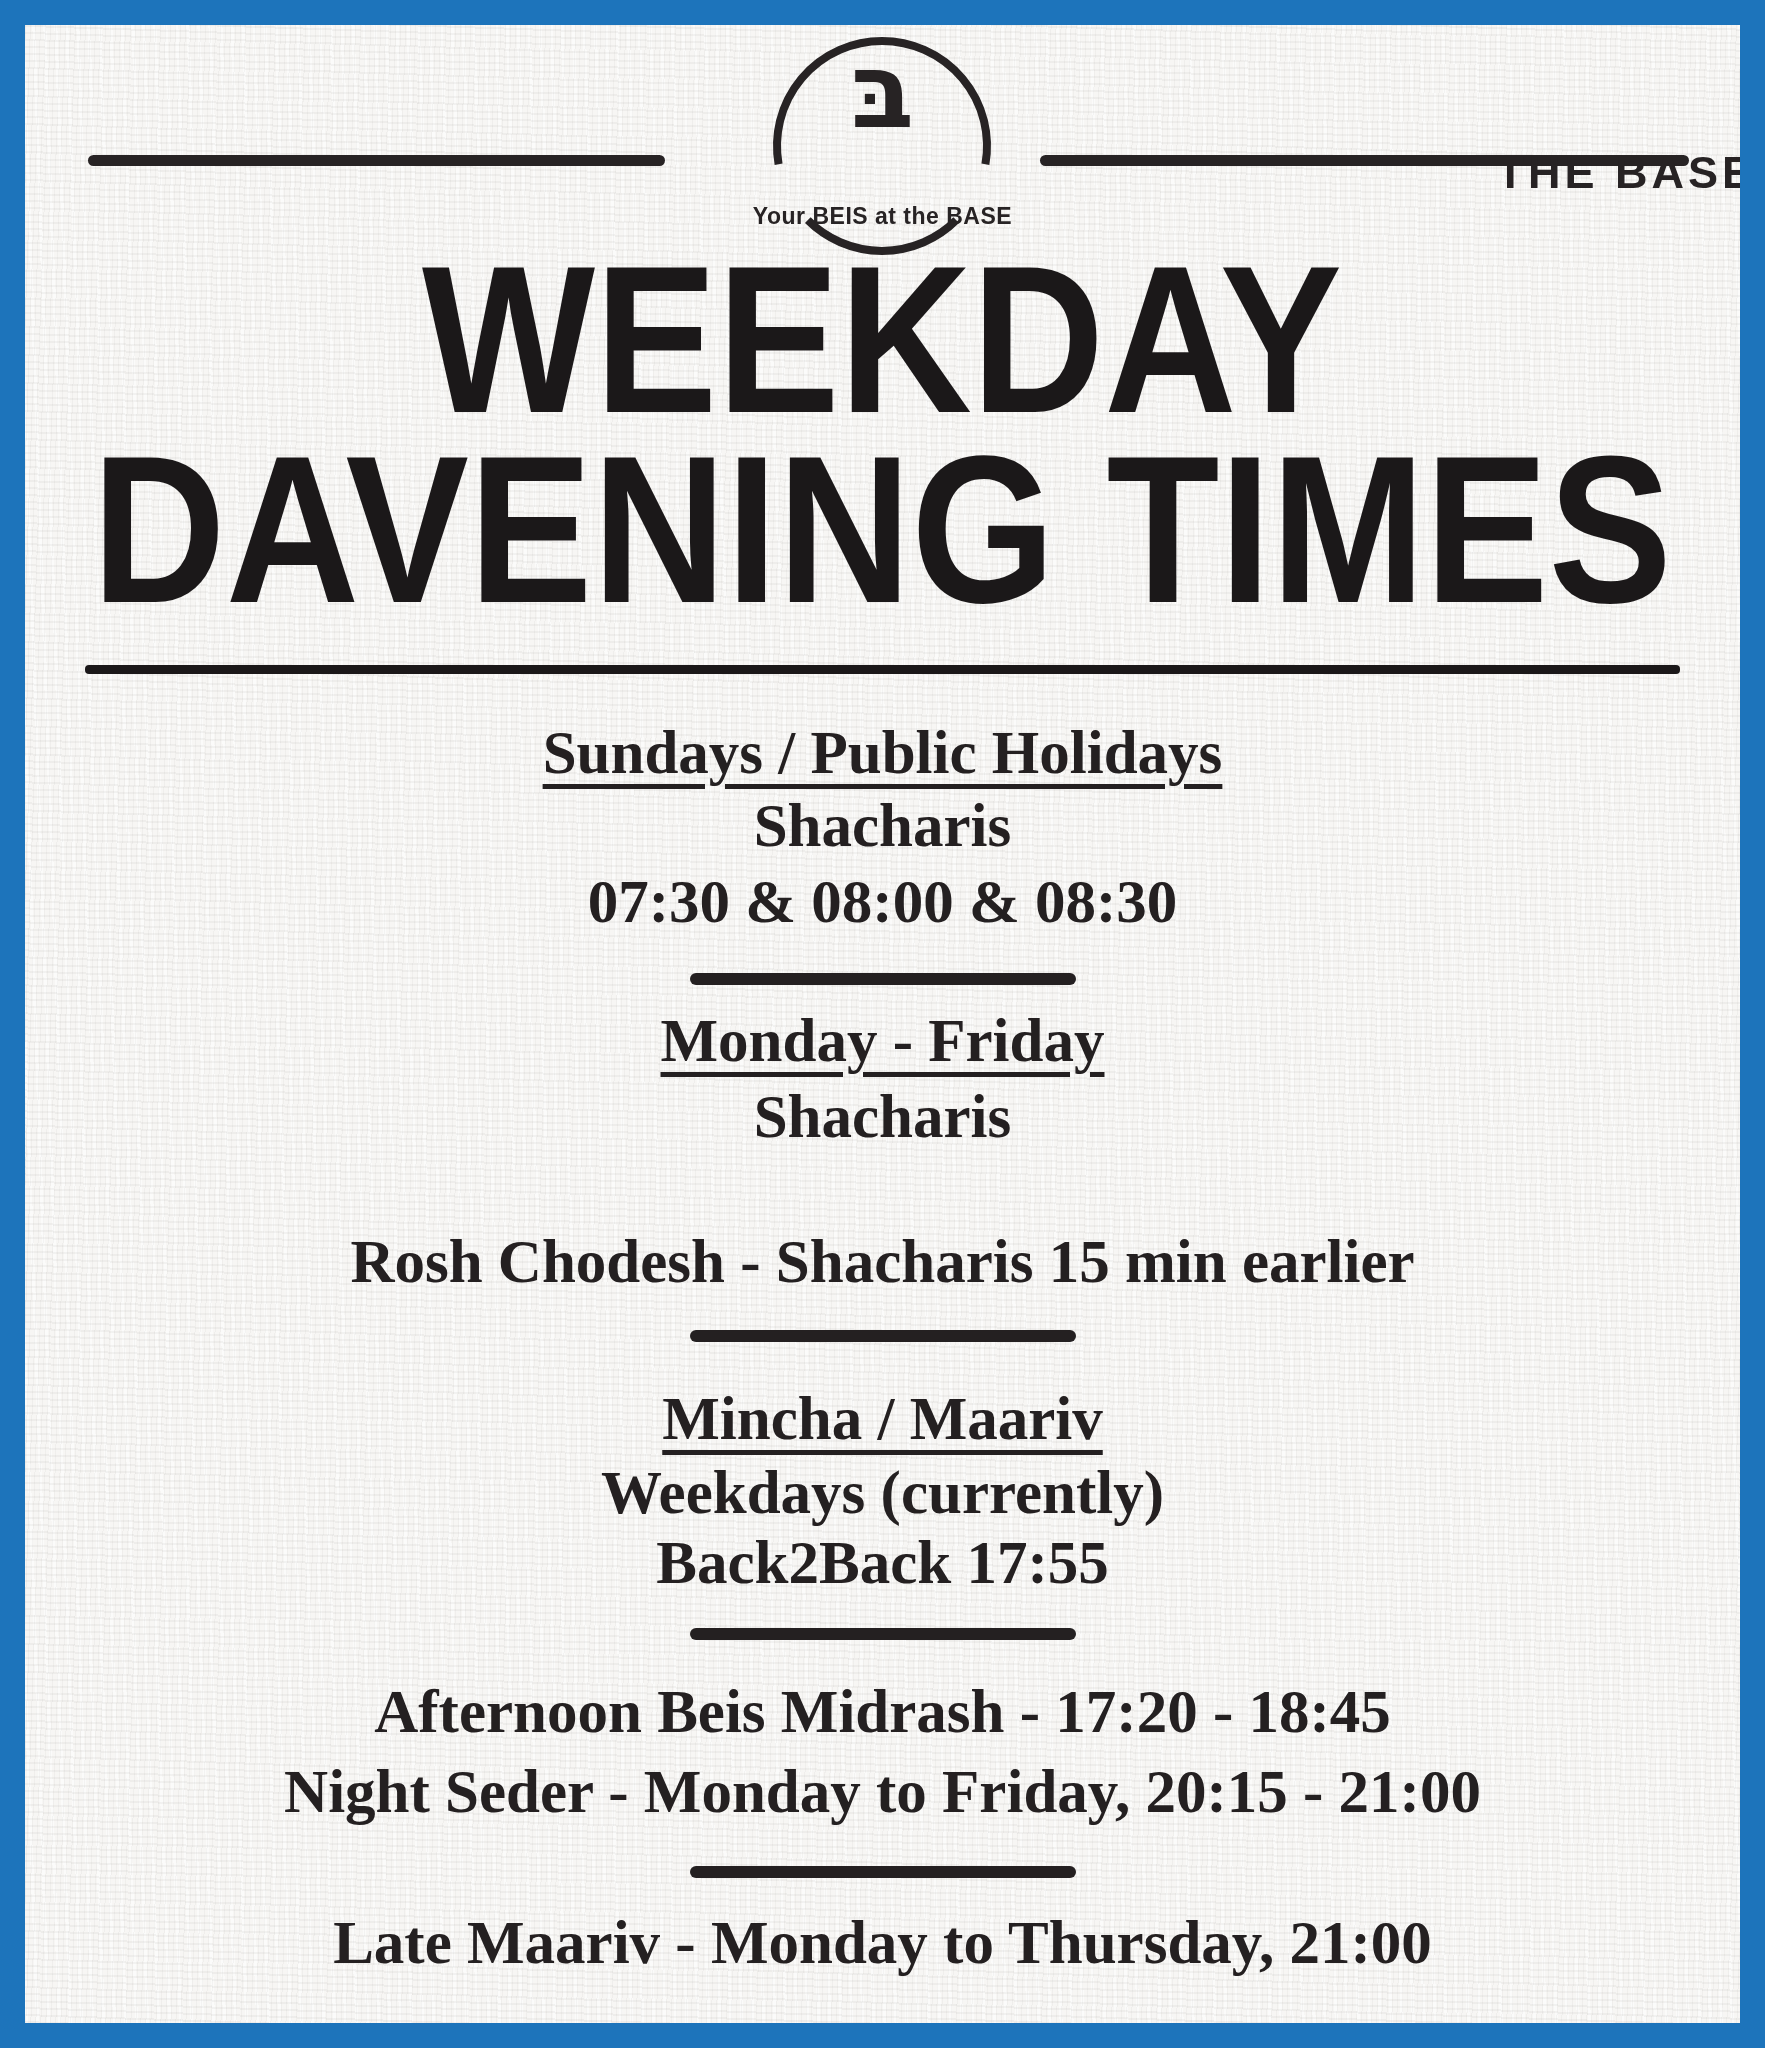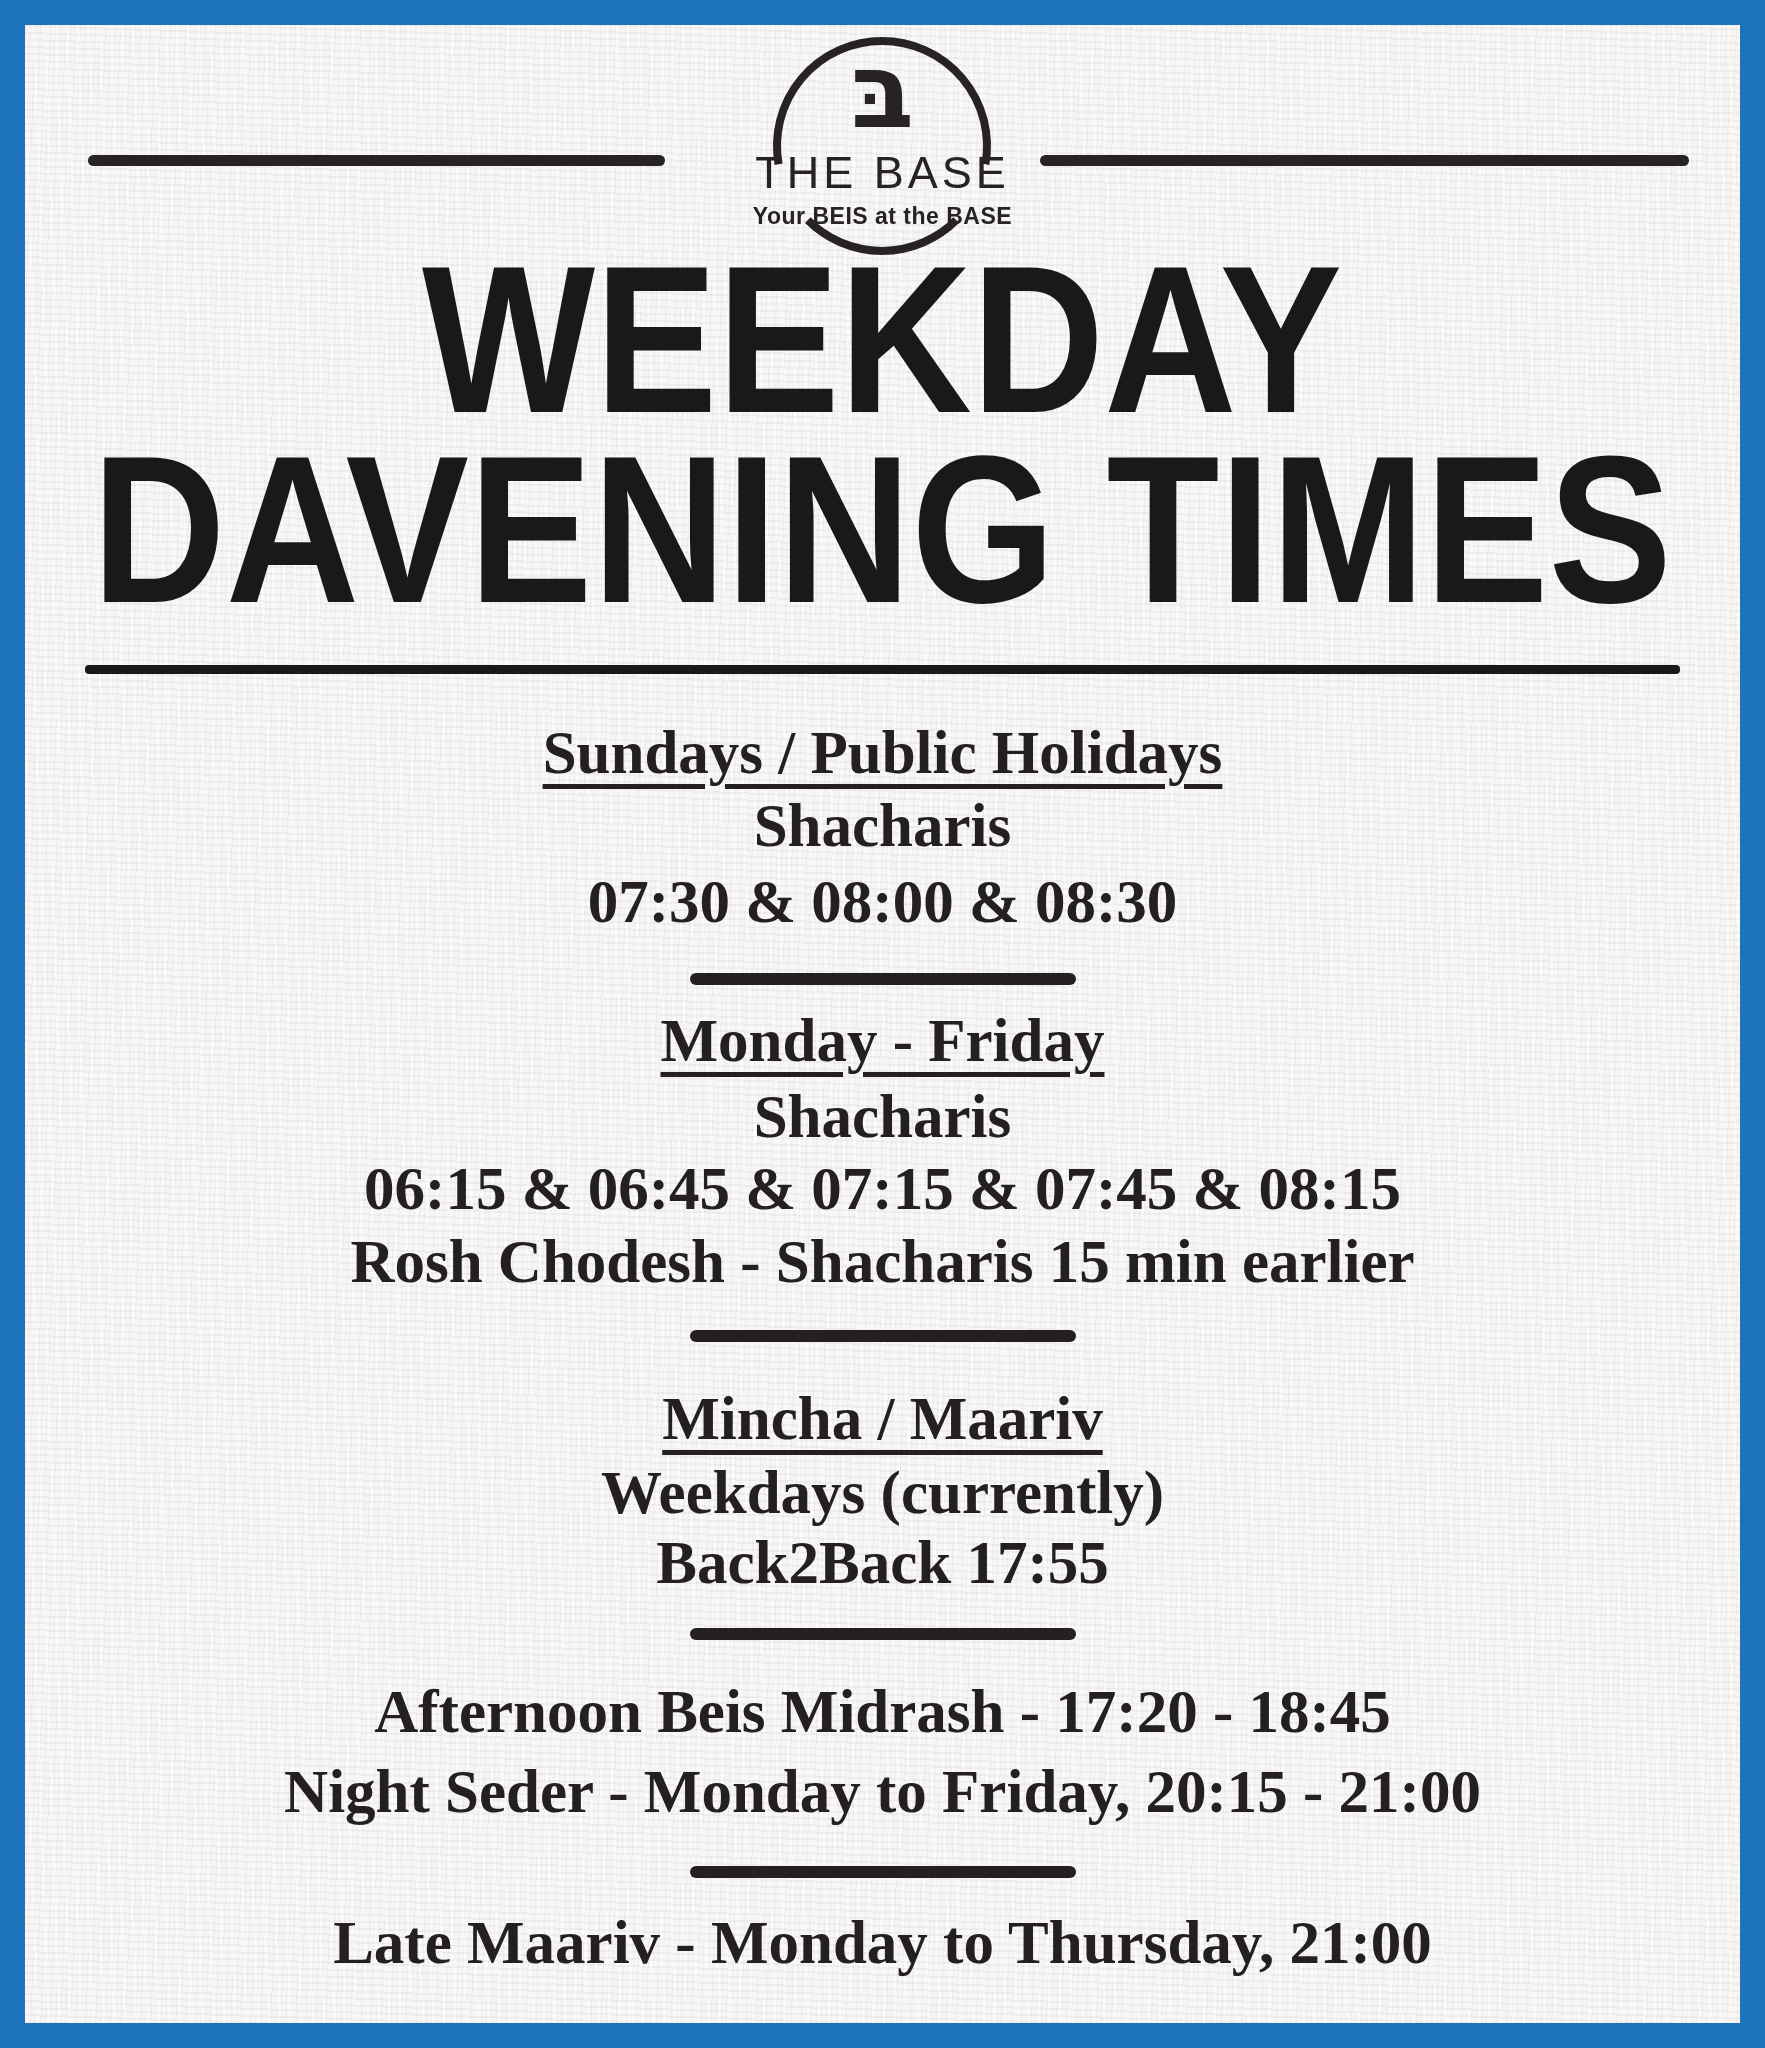--- a/index.html
+++ b/index.html
@@ -41,26 +41,26 @@
     left: 0; top: 14px;
     width: 100%;
     text-align: center;
     font: 700 104px/104px "DejaVu Sans", sans-serif;
     color: #272324;
   }
   .logo-wordmark {
     position: absolute;
     left: 0; top: 125px;
     width: 100%;
-    text-align: center;
+    text-align: right;
     font-size: 45px;
     line-height: 45px;
-    font-weight: 400;
+    font-weight: 700;
     letter-spacing: 4px;
-    padding-left: 0;
+    padding-left: 16px;
     color: #272324;
   }
   .logo-tagline {
     position: absolute;
     left: 0; top: 171px;
     width: 100%;
     text-align: center;
     font-size: 23px;
     line-height: 23px;
     font-weight: 700;
@@ -141,21 +141,20 @@
   </div>
   <div class="line" style="top:761px">Shacharis</div>
   <div class="line" style="top:837px">07:30 &amp; 08:00 &amp; 08:30</div>
 
   <div class="divider" style="top:948px"></div>
 
   <div class="line" style="top:976px">
     <span class="u">Monday - Friday</span>
   </div>
   <div class="line" style="top:1052px">Shacharis</div>
-  <div class="line" style="top:1124px">06:15 &amp; 06:45 &amp; 07:15 &amp; 07:45 &amp; 08:15</div>
   <div class="line" style="top:1197px">Rosh Chodesh - Shacharis 15 min earlier</div>
 
   <div class="divider" style="top:1305px"></div>
 
   <div class="line" style="top:1354px">
     <span class="u">Mincha / Maariv</span>
   </div>
   <div class="line" style="top:1428px">Weekdays (currently)</div>
   <div class="line" style="top:1498px">Back2Back 17:55</div>
 

